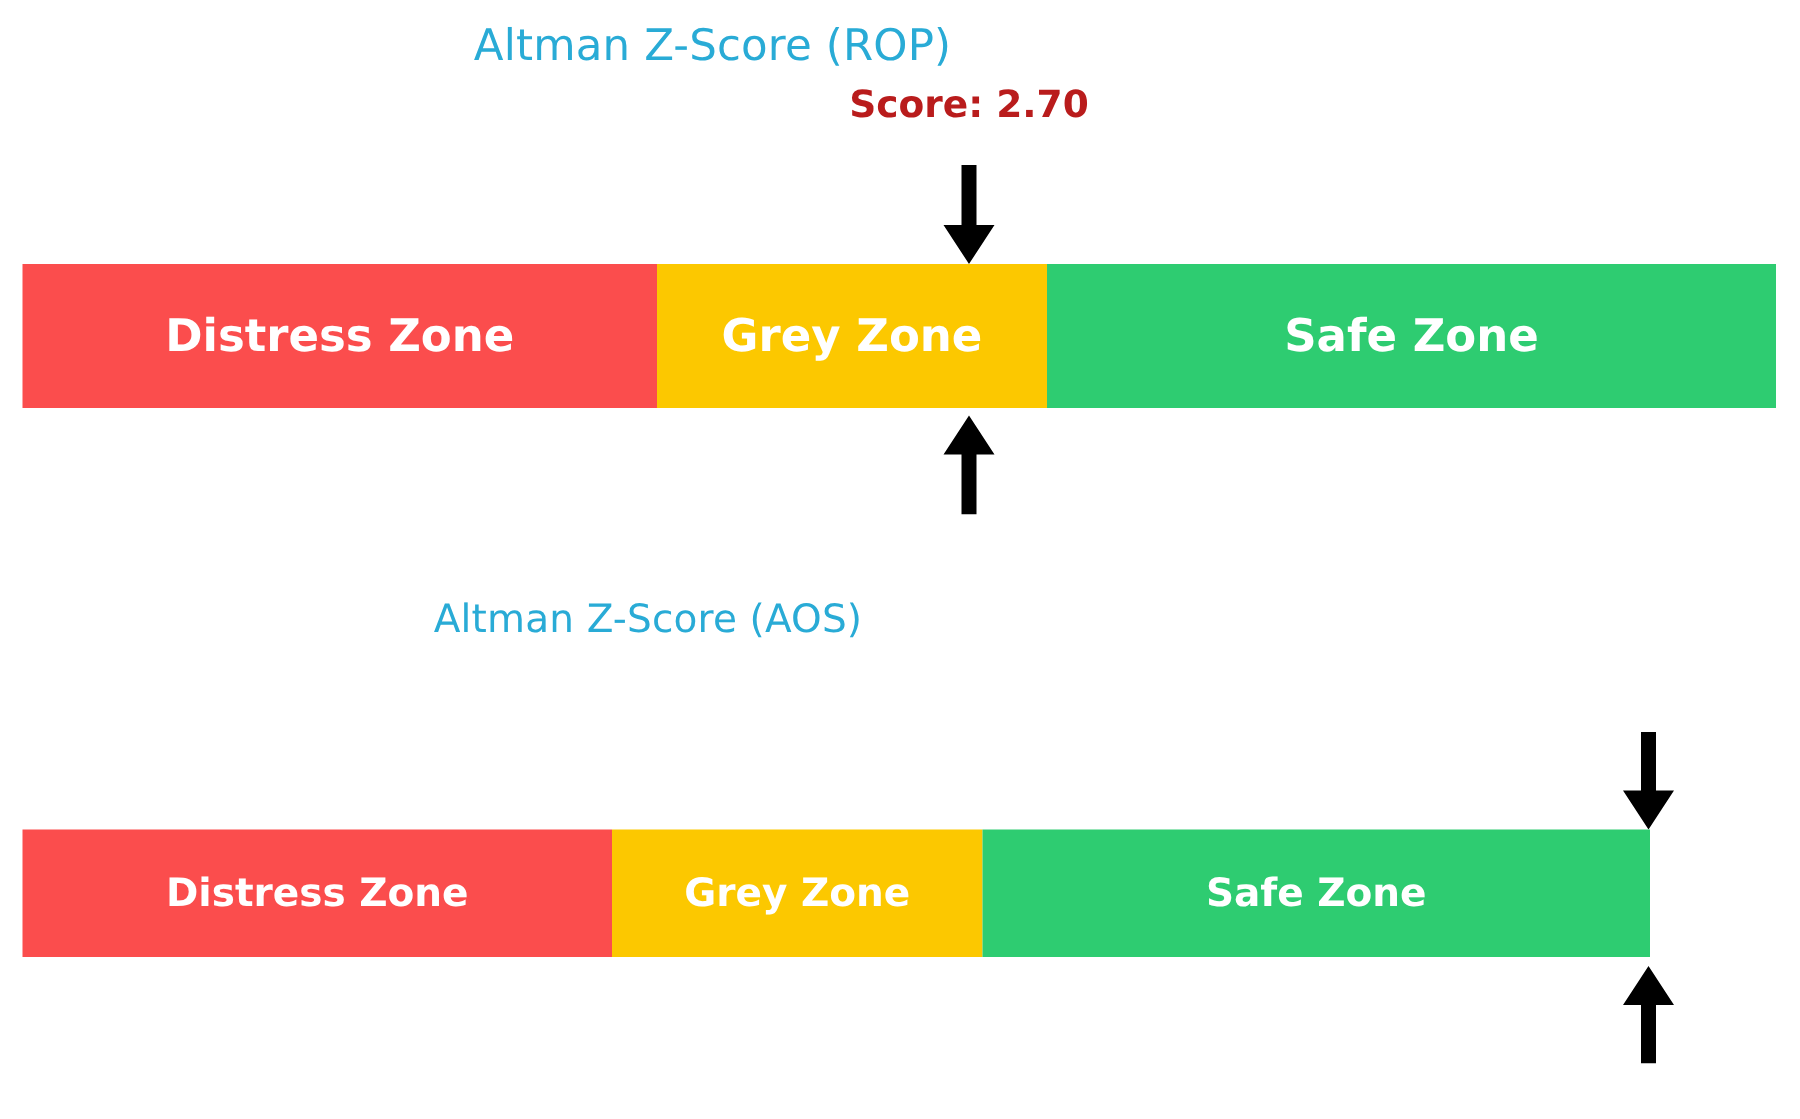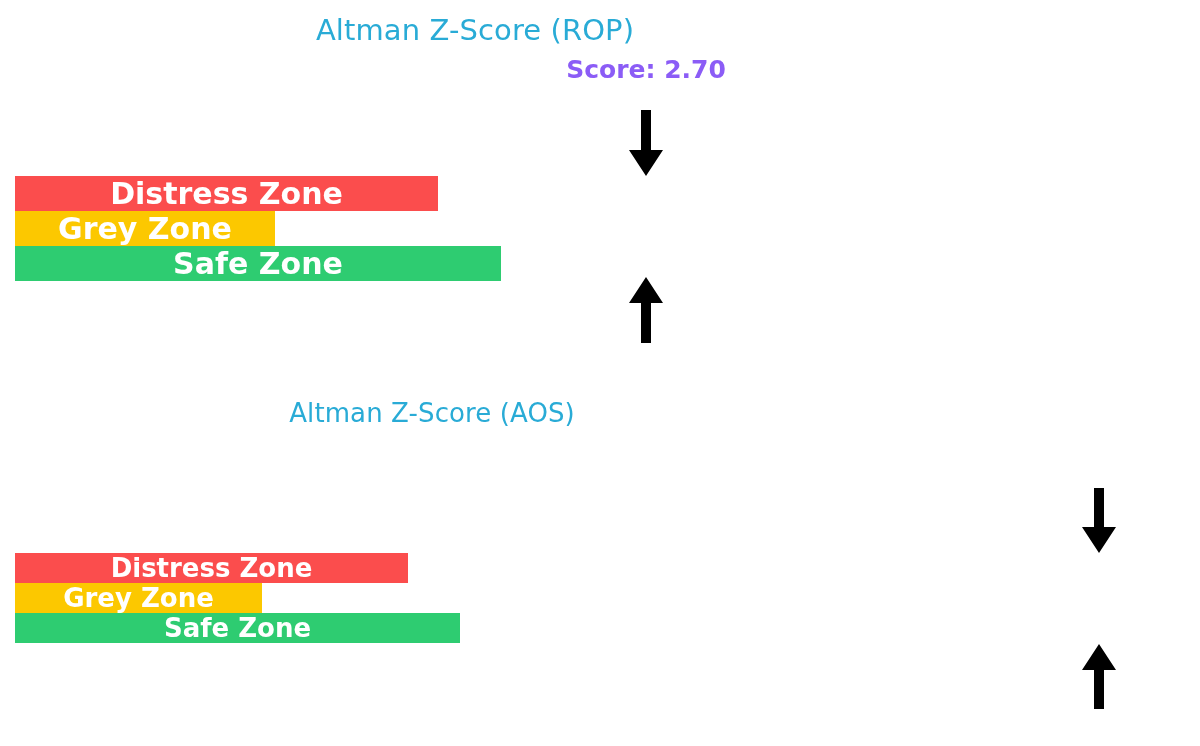--- a/index.html
+++ b/index.html
@@ -44,21 +44,21 @@
     left: 0; right: 0;
     top: 396px;
     font-size: 26px;
     line-height: 34px;
     transform: translateX(-44px);
   }
 
   
   .score-label {
     position: absolute;
-    color: #8b5cf6;
+    color: #b91c1c;
     font-weight: 700;
     white-space: nowrap;
     text-align: left;
     font-family: "DejaVu Sans", "Liberation Sans", sans-serif;
   }
   #score-rop {
     top: 54px;
     left: 646px;
     transform: translateX(-50%);
     font-size: 25px;
@@ -69,21 +69,21 @@
     left: 1099px;
     transform: translateX(-50%);
     font-size: 25px;
     line-height: 32px;
   }
 
   
   .zone-bar {
     position: absolute;
     display: flex;
-    flex-direction: column;
+    flex-direction: row;
     align-items: stretch;
   }
   #bar-rop {
     left: 15px;
     top: 176px;
     width: 1169px;
     height: 96px;
   }
   #bar-aos {
     left: 15px;

